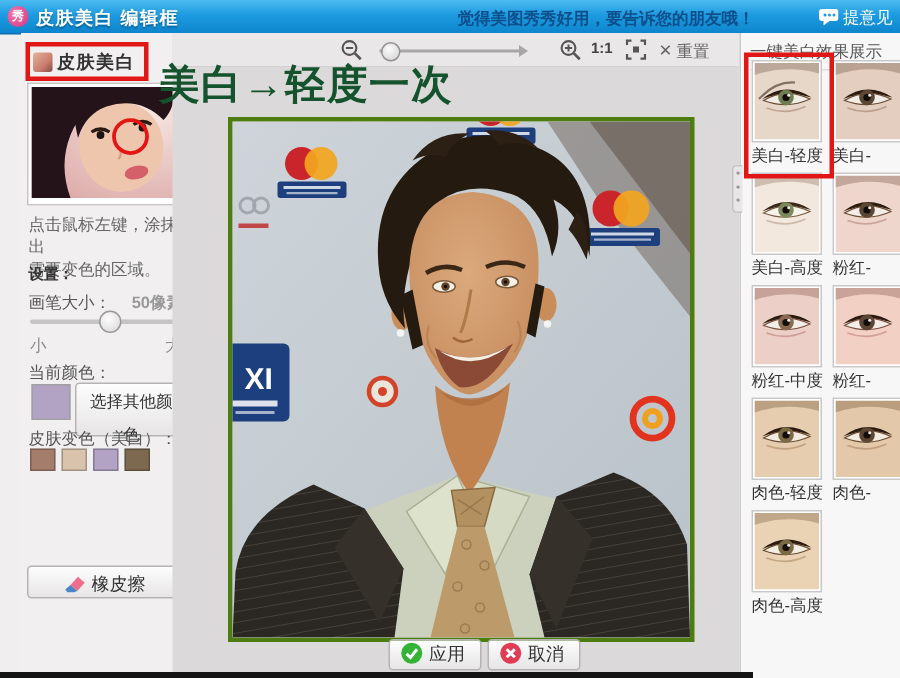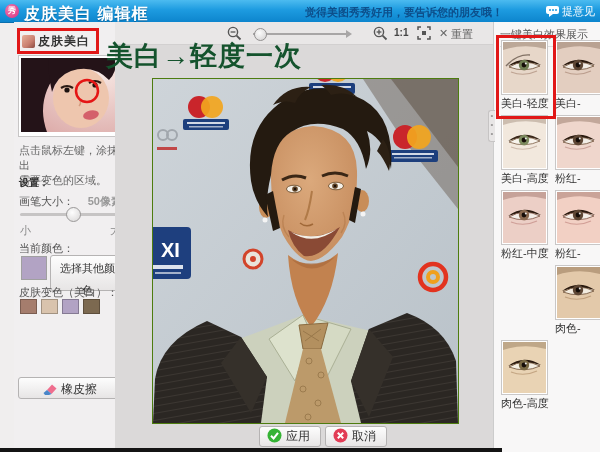--- a/index.html
+++ b/index.html
@@ -6,21 +6,21 @@
   body{font-family:"Liberation Sans","DejaVu Sans",sans-serif;}
   .window{position:relative;width:600px;height:452px;background:#f0eeee;overflow:hidden;}
 
   
   .titlebar{position:absolute;left:0;top:0;width:600px;height:22px;
     background:linear-gradient(to bottom,#4cbbf0 0%,#1d9be0 45%,#0d85cd 100%);
     border-bottom:1px solid #0a6fae;}
   .titlebar .logo{position:absolute;left:5px;top:4px;width:14px;height:14px;border-radius:50%;
     background:radial-gradient(circle at 35% 35%,#f37bb0,#d62f7e);color:#fff;font-size:8px;
     line-height:14px;text-align:center;font-weight:bold;}
-  .title-text{position:absolute;left:24px;top:4px;color:#fff;font-size:16px;font-weight:bold;
+  .title-text{position:absolute;left:24px;top:4px;color:#fff;font-size:12px;font-weight:bold;
     text-shadow:0 1px 1px rgba(0,60,100,.5);letter-spacing:1px;}
   .announce{position:absolute;left:305px;top:5px;color:#0d4f8b;font-size:11px;font-weight:bold;}
   .feedback{position:absolute;right:5px;top:4px;color:#fff;font-size:11px;cursor:pointer;}
   .feedback svg{vertical-align:-2px;margin-right:3px;}
 
   
   .left-panel{position:absolute;left:14px;top:22px;width:114px;height:426px;background:#f1eff0;
     border-right:3px solid #ef4444;}
   .tool-header{position:absolute;left:3px;top:6px;width:76px;height:20px;border:3px solid #e11717;
     background:#f1eff0;display:flex;align-items:center;z-index:40;}
@@ -54,21 +54,21 @@
   .canvas-toolbar{position:absolute;left:0;top:0;width:378px;height:22px;background:#e9e7e7;
     border-bottom:1px solid #d2d0d0;}
   .tb-icon{position:absolute;top:4px;}
   .tb-text{position:absolute;top:5px;font-size:10px;color:#444;font-weight:bold;}
   .tb-reset{position:absolute;top:5px;font-size:11px;color:#666;}
   .ztrack{position:absolute;left:138px;top:11px;width:94px;height:2px;background:#a8a6a6;}
   .ztrack:after{content:"";position:absolute;right:-5px;top:-3px;border-left:6px solid #a8a6a6;
     border-top:4px solid transparent;border-bottom:4px solid transparent;}
   .zhandle{position:absolute;left:139px;top:6px;width:11px;height:11px;border-radius:50%;
     background:radial-gradient(circle at 40% 35%,#fbfbfb,#d2d0d0);border:1px solid #939191;}
-  .photo{position:absolute;left:37px;top:56px;width:305px;height:344px;border:1px solid #4d7c0f;}
+  .photo{position:absolute;left:37px;top:56px;width:305px;height:344px;border:3px solid #4d7c0f;}
   .bottom-btn{position:absolute;top:404px;height:21px;font-size:12px;line-height:19px;padding:0 10px 0 7px;}
   .bottom-btn svg{vertical-align:-3px;margin-right:4px;}
 
   
   .right-panel{position:absolute;left:493px;top:22px;width:107px;height:430px;background:#f8f7f7;
     border-left:1px solid #ccc;}
   .rp-header{position:absolute;left:6px;top:5px;width:96px;font-size:11px;color:#555;
     padding-bottom:4px;border-bottom:1px solid #ddd;}
   .eff-cell{position:absolute;width:47px;cursor:pointer;}
   .eff-img{width:43px;height:51px;background:#fff;border:1px solid #c9c7c7;padding:1px;}
@@ -401,20 +401,35 @@
             <path d="M5,24 Q21,12 38,23 Q21,18 5,24 Z" fill="#2b1b10"></path>
             <path d="M6,25 Q21,16 37,24 Q22,31 6,25 Z" fill="#f4eee8" stroke="#7a5040" stroke-width="0.8"></path>
             <circle class="eye-iris" cx="21" cy="23" r="5.2" fill="#5d4634"></circle>
             <circle cx="21" cy="23" r="2.4" fill="#150d08"></circle>
             <circle cx="22.8" cy="21.5" r="1" fill="#fff" opacity="0.9"></circle>
             <path d="M8,30 Q21,35 34,29" stroke="rgba(170,100,95,0.45)" stroke-width="1.2" fill="none"></path>
           </svg>
         </div>
       <div class="eff-label">粉红-</div>
     </div>
+    <div class="eff-cell" style="left:7px;top:243px;">
+      <div class="eff-img">
+          <svg width="43" height="51" viewBox="0 0 43 51">
+            <rect class="eye-skin" width="43" height="51" fill="#e6cdb0"></rect>
+            <path d="M0,0 H43 V7 Q21,1 0,8 Z" fill="rgba(95,65,35,0.32)"></path>
+            <path d="M5,24 Q21,12 38,23 Q21,18 5,24 Z" fill="#2b1b10"></path>
+            <path d="M6,25 Q21,16 37,24 Q22,31 6,25 Z" fill="#f2ebdf" stroke="#6b4c33" stroke-width="0.8"></path>
+            <circle class="eye-iris" cx="21" cy="23" r="5.2" fill="#7a6a45"></circle>
+            <circle cx="21" cy="23" r="2.4" fill="#150d08"></circle>
+            <circle cx="22.8" cy="21.5" r="1" fill="#fff" opacity="0.9"></circle>
+            <path d="M8,30 Q21,35 34,29" stroke="rgba(150,110,70,0.45)" stroke-width="1.2" fill="none"></path>
+          </svg>
+        </div>
+      <div class="eff-label">肉色-轻度</div>
+    </div>
     <div class="eff-cell" style="left:61px;top:243px;">
       <div class="eff-img">
           <svg width="43" height="51" viewBox="0 0 43 51">
             <rect class="eye-skin" width="43" height="51" fill="#e3c9aa"></rect>
             <path d="M0,0 H43 V7 Q21,1 0,8 Z" fill="rgba(95,65,35,0.32)"></path>
             <path d="M5,24 Q21,12 38,23 Q21,18 5,24 Z" fill="#2b1b10"></path>
             <path d="M6,25 Q21,16 37,24 Q22,31 6,25 Z" fill="#f2ebdf" stroke="#6b4c33" stroke-width="0.8"></path>
             <circle class="eye-iris" cx="21" cy="23" r="5.2" fill="#5d4634"></circle>
             <circle cx="21" cy="23" r="2.4" fill="#150d08"></circle>
             <circle cx="22.8" cy="21.5" r="1" fill="#fff" opacity="0.9"></circle>

